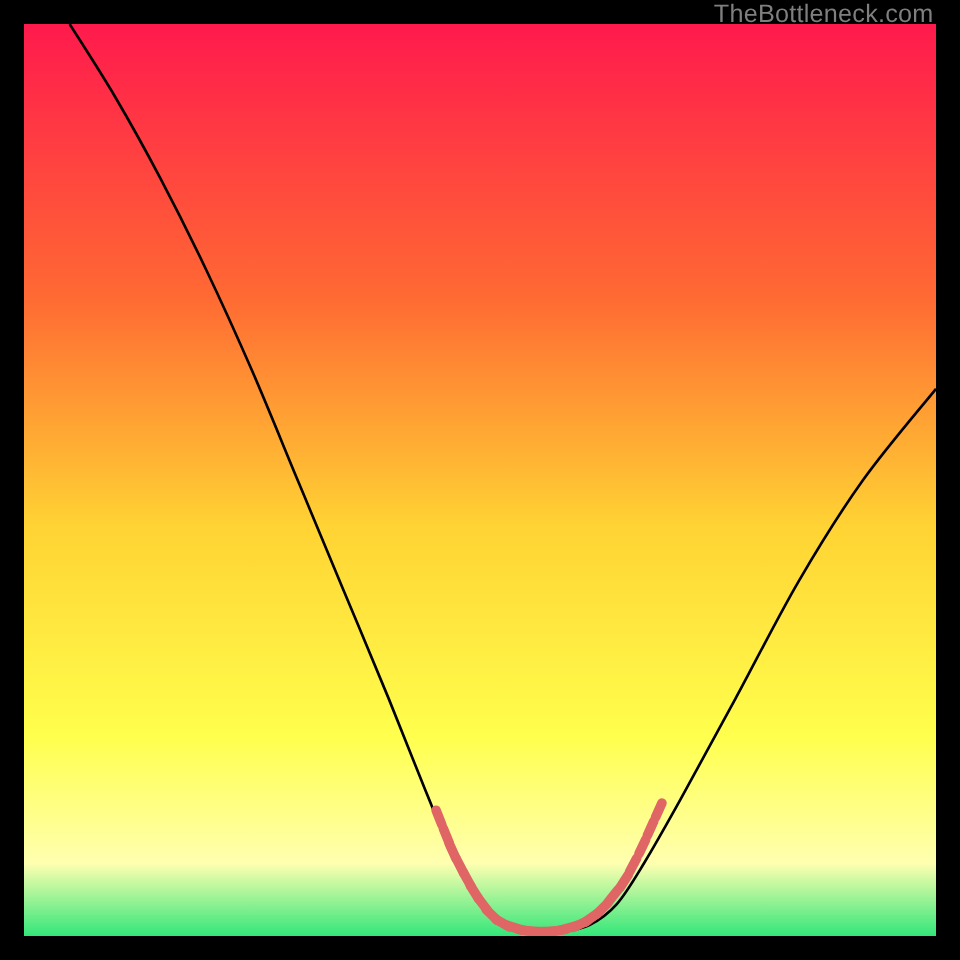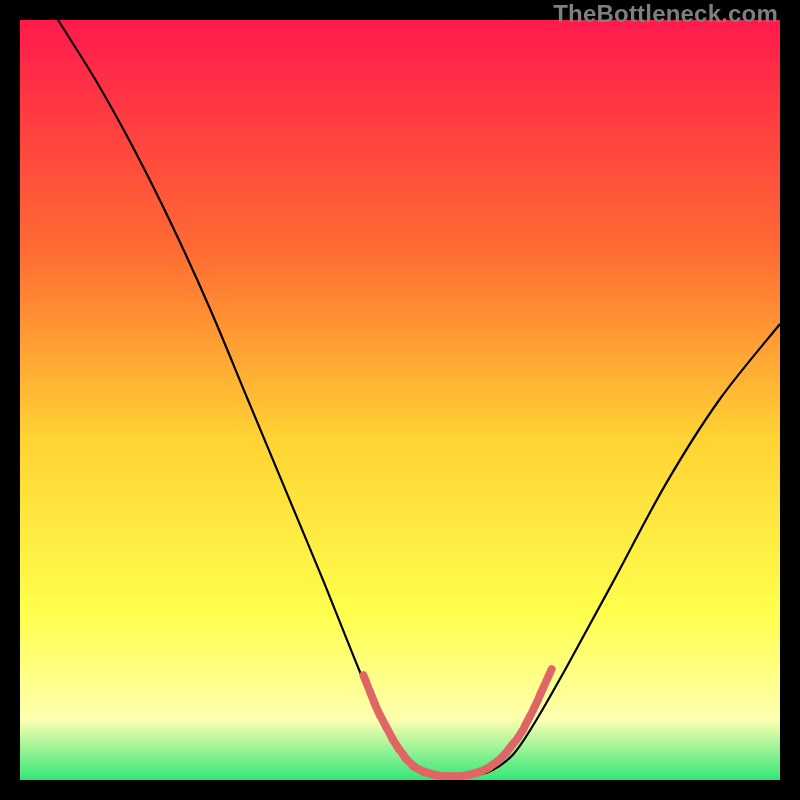--- a/index.html
+++ b/index.html
@@ -24,22 +24,22 @@
     left: 0;
     top: 0;
     width: 760px;
     height: 760px;
   }
   .watermark {
     position: absolute;
     top: 0px;
     right: 22px;
     color: #7f7f7f;
-    font-size: 24px;
-    font-weight: 700;
+    font-size: 21px;
+    font-weight: 400;
     letter-spacing: 0.2px;
     z-index: 5;
     pointer-events: none;
   }
   svg { display: block; }
 </style>
 </head>
 <body>
 
 <div class="watermark">TheBottleneck.com</div>

